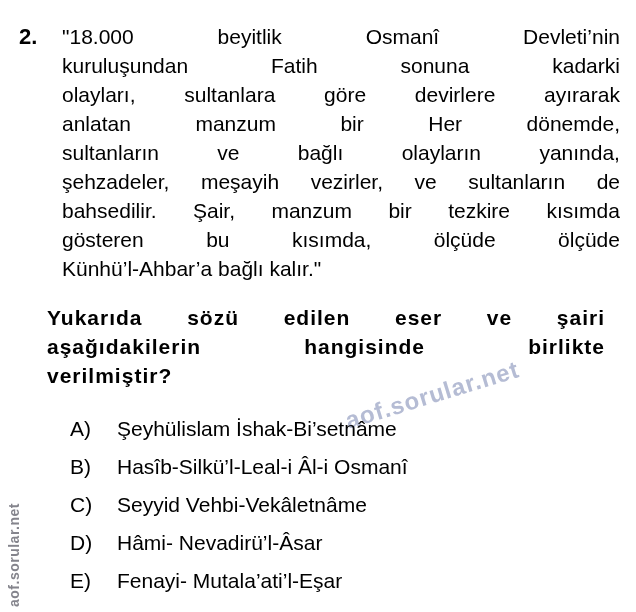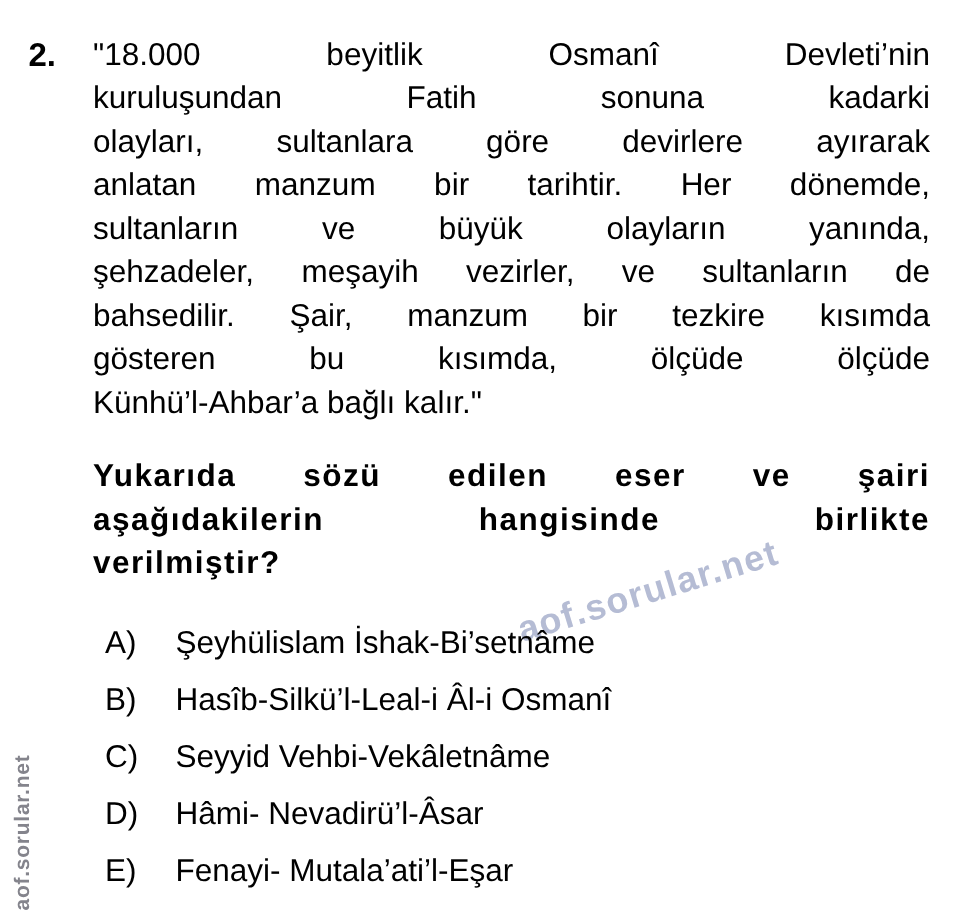--- a/index.html
+++ b/index.html
@@ -23,21 +23,21 @@
 
   .para {
     position: absolute;
     left: 62px; top: 22px; width: 558px;
     font-size: 21px; line-height: 29px;
     z-index: 2;
   }
 
   .stem {
     position: absolute;
-    left: 62px; top: 303px; width: 558px;
+    left: 47px; top: 303px; width: 558px;
     font-size: 21px; line-height: 29px;
     font-weight: bold;
     letter-spacing: 1px;
     z-index: 2;
   }
 
   
   .jline { display: flex; justify-content: space-between; height: 29px; }
   .jline span { white-space: pre; }
   .lline { height: 29px; white-space: pre; }
@@ -107,28 +107,27 @@
         <span>olayları,</span>
         <span>sultanlara</span>
         <span>göre</span>
         <span>devirlere</span>
         <span>ayırarak</span>
       </div>
     <div class="jline">
         <span>anlatan</span>
         <span>manzum</span>
         <span>bir</span>
-        <span>tarihtir.</span>
         <span>Her</span>
         <span>dönemde,</span>
       </div>
     <div class="jline">
         <span>sultanların</span>
         <span>ve</span>
-        <span>büyük</span>
+        <span>bağlı</span>
         <span>olayların</span>
         <span>yanında,</span>
       </div>
     <div class="jline">
         <span>şehzadeler,</span>
         <span>meşayih</span>
         <span>vezirler,</span>
         <span>ve</span>
         <span>sultanların</span>
         <span>de</span>

